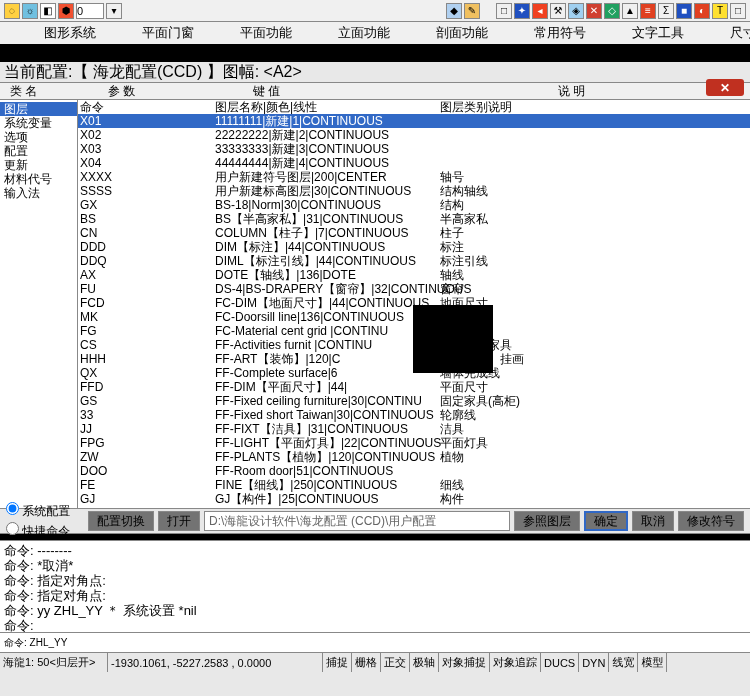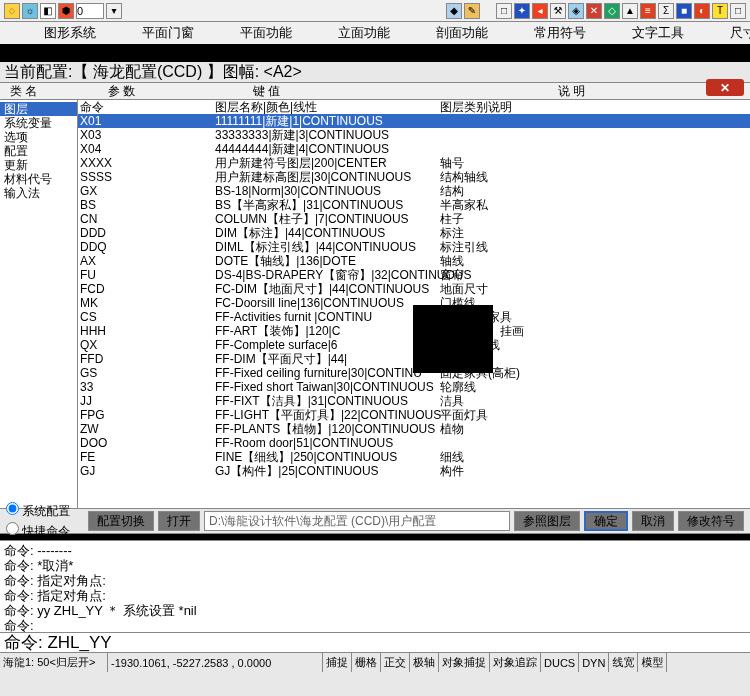--- a/index.html
+++ b/index.html
@@ -27,21 +27,21 @@
   .c-cmd { width: 135px; padding-left: 2px; }
   .c-val { width: 225px; padding-left: 2px; }
   .c-desc { padding-left: 2px; }
   .black-box { position: absolute; left: 335px; top: 205px; width: 80px; height: 68px; background: #000; }
   .bottom-btn-row { height: 26px; background: #e8e8e8; display: flex; align-items: center; padding: 0 6px; gap: 4px; border-top: 1px solid #888; border-bottom: 1px solid #888; }
   .radio-col { width: 78px; display: flex; flex-direction: column; font-size: 12px; gap: 2px; }
   .btn { height: 20px; padding: 0 8px; border: 1px solid #888; background: #737373; font-size: 12px; cursor: pointer; }
   .btn.highlight { border: 2px solid #3068c6; }
   .path-input { flex: 1; height: 20px; border: 1px solid #888; font-size: 12px; padding: 0 4px; color: #666; }
   .cmd-area { height: 92px; background: #fff; border-top: 1px solid #888; font-size: 13px; padding: 2px 4px; overflow: hidden; line-height: 15px; }
-  .cmd-input-row { height: 20px; background: #fff; border-top: 1px solid #888; display: flex; align-items: center; padding: 0 4px; font-size: 17px; }
+  .cmd-input-row { height: 20px; background: #fff; border-top: 1px solid #888; display: flex; align-items: center; padding: 0 4px; font-size: 10px; }
   .status-bar { height: 20px; background: #e8e8e8; border-top: 1px solid #888; display: flex; align-items: center; font-size: 11px; }
   .status-bar span { border-right: 1px solid #888; padding: 0 3px; height: 100%; display: flex; align-items: center; }
 </style>
 </head>
 <body>
 
 <div class="top-toolbar">
   <div class="group">
     <span class="icon16" style="background:#ffd040">◌</span>
     <span class="icon16" style="background:#70c0e0">☼</span>
@@ -121,20 +121,25 @@
           <span class="c-cmd">命令</span>
           <span class="c-val">图层名称|颜色|线性</span>
           <span class="c-desc">图层类别说明</span>
         </div>
         <div class="row sel">
           <span class="c-cmd">X01</span>
           <span class="c-val">11111111|新建|1|CONTINUOUS</span>
           <span class="c-desc"></span>
         </div>
         <div class="row">
+          <span class="c-cmd">X02</span>
+          <span class="c-val">22222222|新建|2|CONTINUOUS</span>
+          <span class="c-desc"></span>
+        </div>
+        <div class="row">
           <span class="c-cmd">X03</span>
           <span class="c-val">33333333|新建|3|CONTINUOUS</span>
           <span class="c-desc"></span>
         </div>
         <div class="row">
           <span class="c-cmd">X04</span>
           <span class="c-val">44444444|新建|4|CONTINUOUS</span>
           <span class="c-desc"></span>
         </div>
         <div class="row">
@@ -184,20 +189,25 @@
         </div>
         <div class="row">
           <span class="c-cmd">FCD</span>
           <span class="c-val">FC-DIM【地面尺寸】|44|CONTINUOUS</span>
           <span class="c-desc">地面尺寸</span>
         </div>
         <div class="row">
           <span class="c-cmd">MK</span>
           <span class="c-val">FC-Doorsill line|136|CONTINUOUS</span>
           <span class="c-desc">门槛线</span>
+        </div>
+        <div class="row">
+          <span class="c-cmd">FG</span>
+          <span class="c-val">FC-Material cent grid            |CONTINU</span>
+          <span class="c-desc">地材分格</span>
         </div>
         <div class="row">
           <span class="c-cmd">CS</span>
           <span class="c-val">FF-Activities furnit             |CONTINU</span>
           <span class="c-desc">活动成品家具</span>
         </div>
         <div class="row">
           <span class="c-cmd">HHH</span>
           <span class="c-val">FF-ART【装饰】|120|C</span>
           <span class="c-desc">平面装饰、挂画</span>

